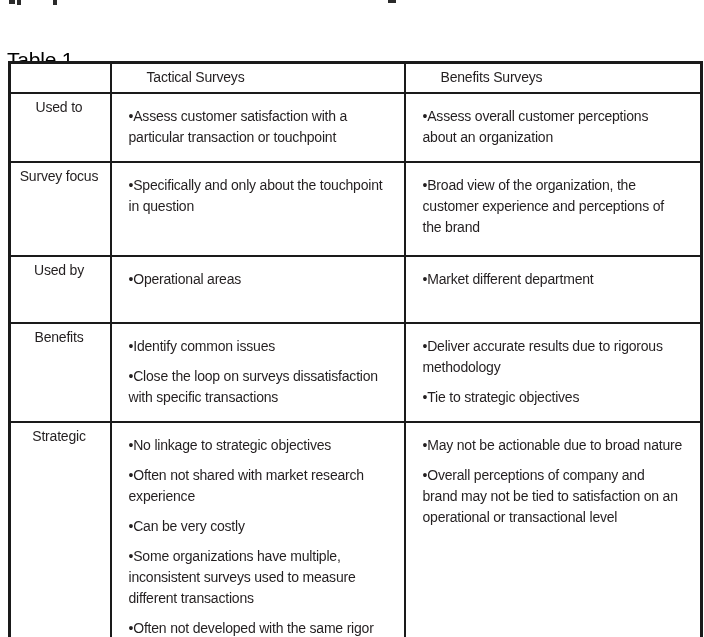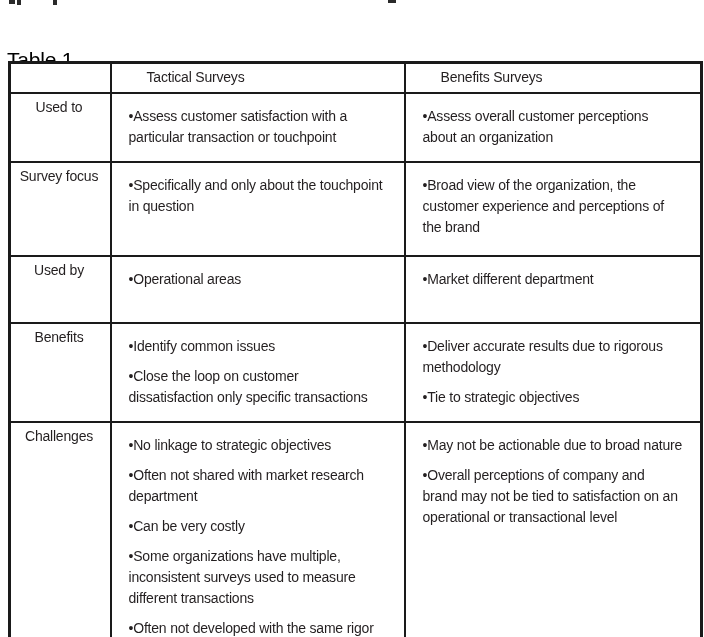--- a/index.html
+++ b/index.html
@@ -138,35 +138,35 @@
           <div class="bi">Market different department</div>
         </td>
       </tr>
 
       <tr class="r4">
         <td class="lbl">
           <div class="lbl-inner">Benefits</div>
         </td>
         <td>
           <div class="bi">Identify common issues</div>
-          <div class="bi">Close the loop on customer dissatisfaction only specific transactions</div>
+          <div class="bi">Close the loop on surveys dissatisfaction with specific transactions</div>
         </td>
         <td>
           <div class="bi">Deliver accurate results due to rigorous methodology</div>
           <div class="bi">Tie to strategic objectives</div>
         </td>
       </tr>
 
       <tr class="r5">
         <td class="lbl">
-          <div class="lbl-inner">Challenges</div>
+          <div class="lbl-inner">Strategic</div>
         </td>
         <td>
           <div class="bi">No linkage to strategic objectives</div>
-          <div class="bi">Often not shared with market research department</div>
+          <div class="bi">Often not shared with market research experience</div>
           <div class="bi">Can be very costly</div>
           <div class="bi">Some organizations have multiple, inconsistent surveys used to measure different transactions</div>
           <div class="bi">Often not developed with the same rigor as more strategic studies</div>
         </td>
         <td>
           <div class="bi">May not be actionable due to broad nature</div>
           <div class="bi">Overall perceptions of company and brand may not be tied to satisfaction on an operational or transactional level</div>
         </td>
       </tr>
     </tbody>

